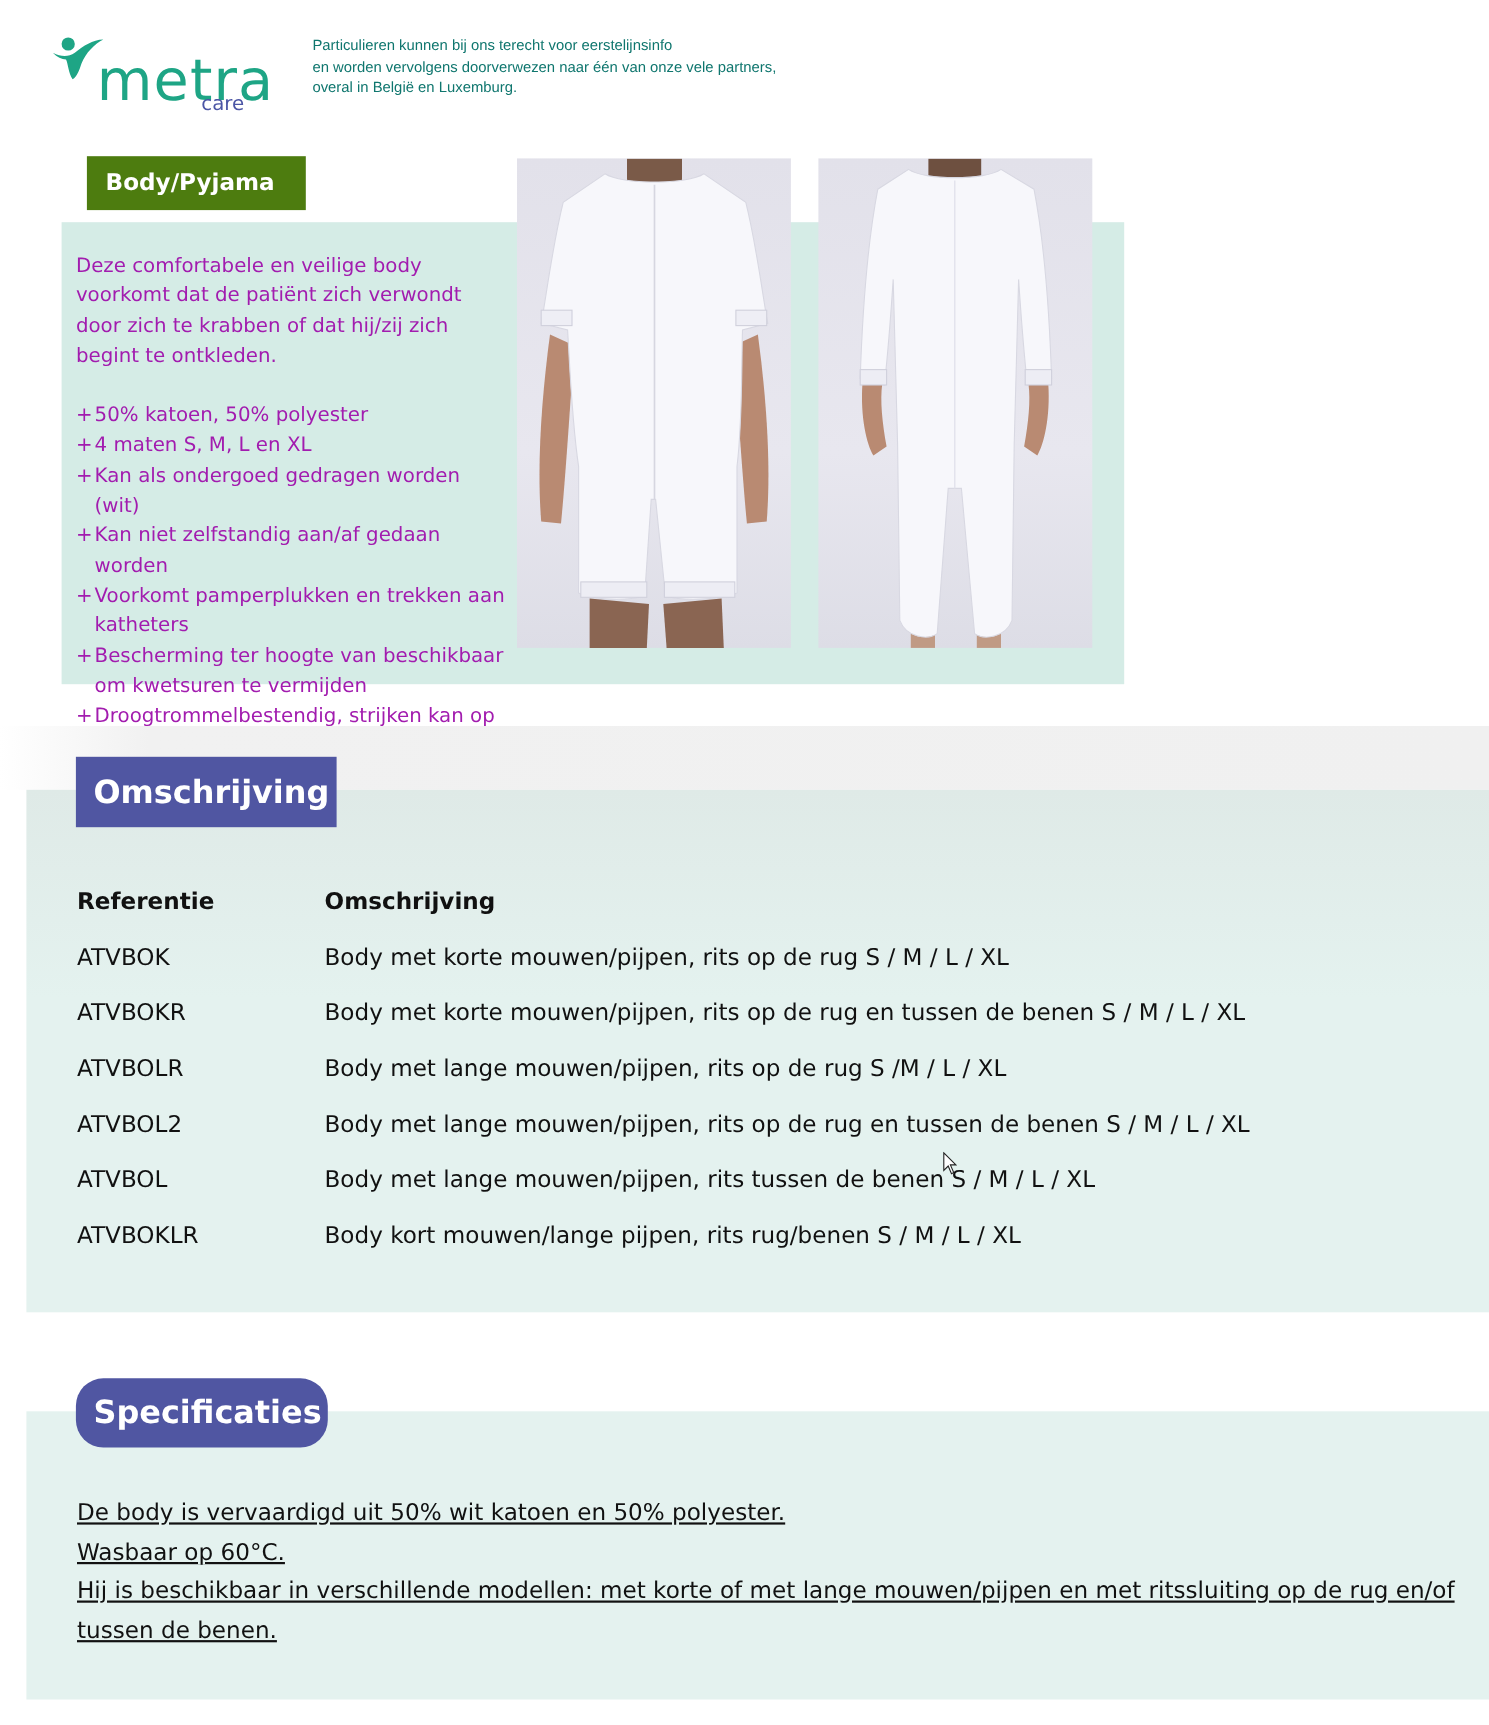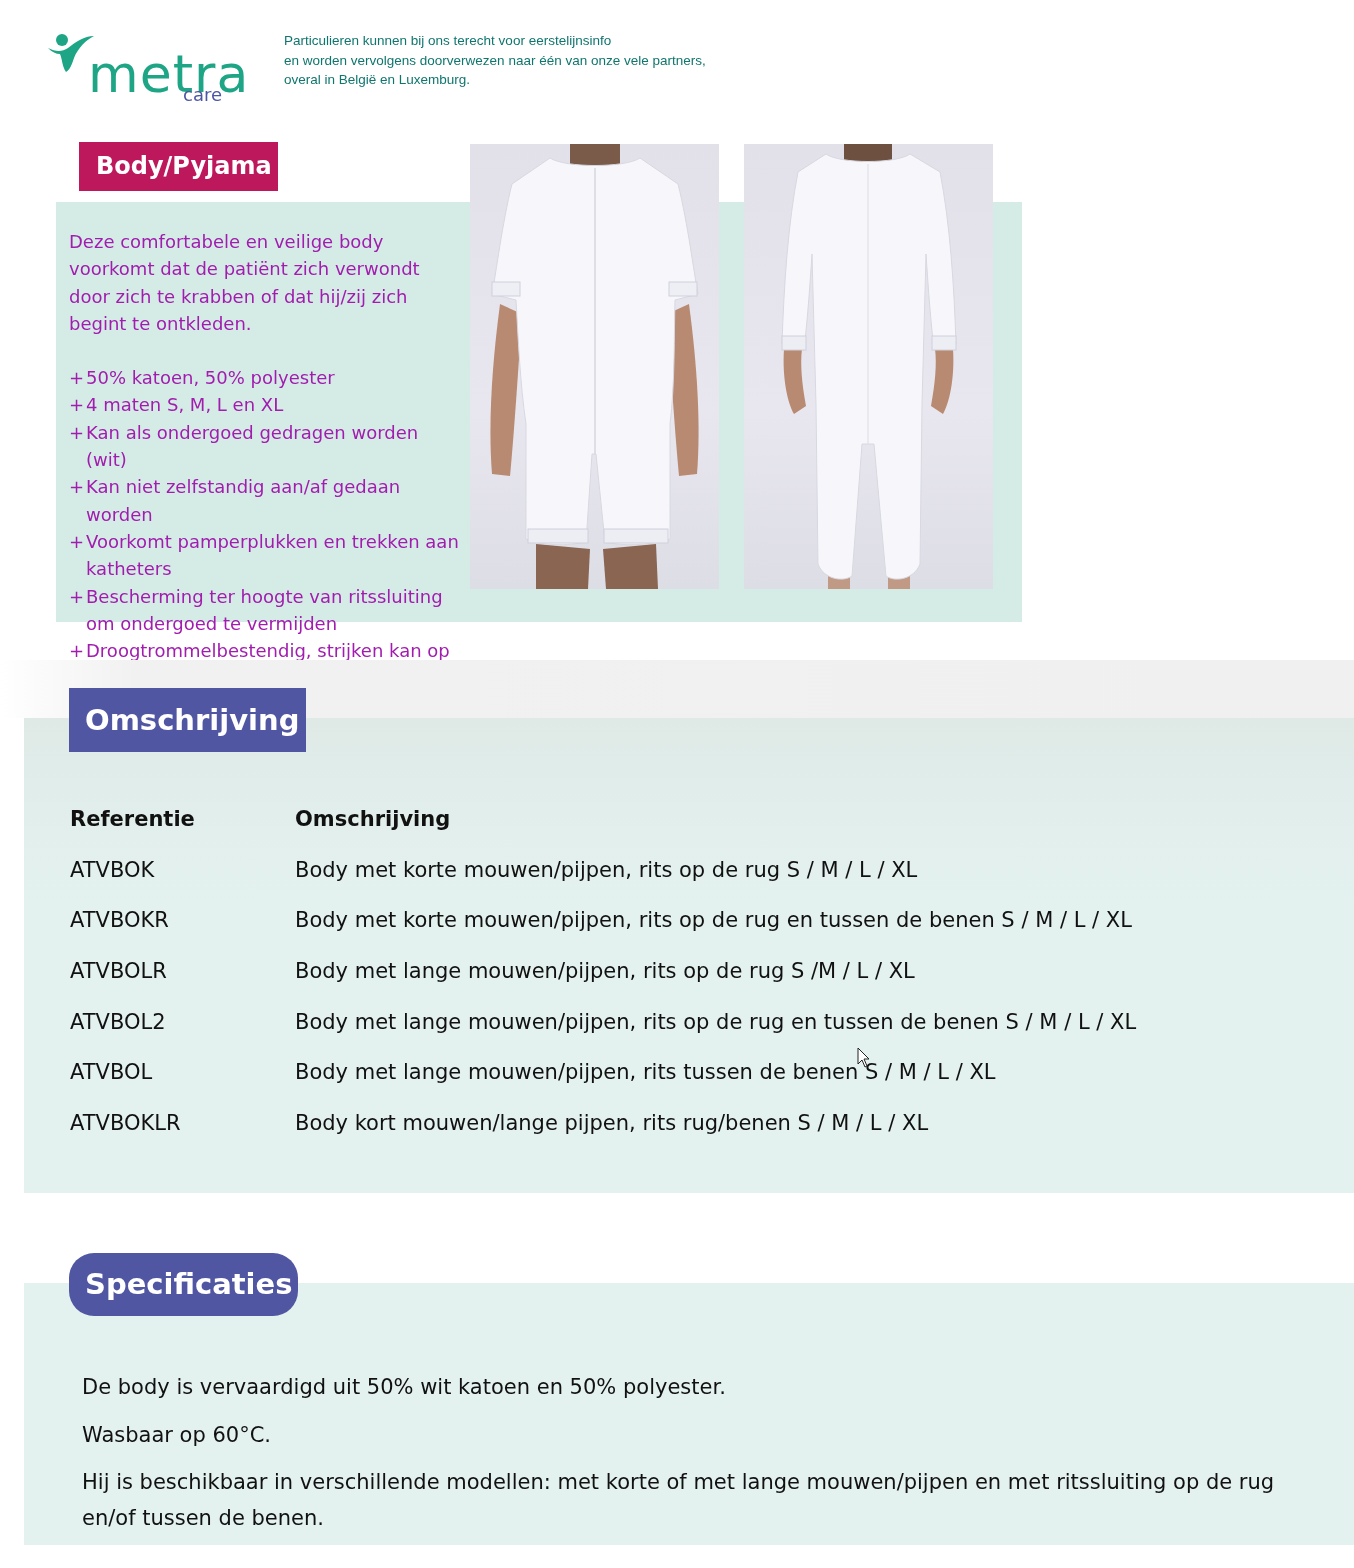--- a/index.html
+++ b/index.html
@@ -9,21 +9,21 @@
   
   .logo { position: absolute; left: 48px; top: 32px; width: 200px; height: 70px; }
   .logo svg { position: absolute; left: 0; top: 0; }
   .logo-word { position: absolute; left: 40px; top: 22px; font-family: "DejaVu Sans", sans-serif; font-size: 52px; letter-spacing: 1px; color: #1ea585; line-height: 40px; }
   .logo-sub { position: absolute; left: 135px; top: 52px; font-size: 18px; color: #4b55a5; }
   .intro { position: absolute; left: 284px; top: 31px; width: 480px; font-family: "Liberation Sans", sans-serif; font-size: 13.5px; line-height: 19.5px; color: #0f766e; }
   .intro p { margin: 0; white-space: nowrap; }
 
   
   .panel { position: absolute; left: 56px; top: 202px; width: 966px; height: 420px; background: #d5ece6; }
-  .pill-title { position: absolute; left: 79px; top: 142px; width: 199px; height: 49px; background: #be185d; color: #fff; font-weight: bold; font-size: 24px; line-height: 49px; padding-left: 17px; }
+  .pill-title { position: absolute; left: 79px; top: 142px; width: 199px; height: 49px; background: #4d7c0f; color: #fff; font-weight: bold; font-size: 21px; line-height: 49px; padding-left: 17px; }
   .panel-text { position: absolute; left: 69px; top: 228px; width: 390px; font-size: 18px; line-height: 27.3px; color: #a21caf; }
   .panel-text .lead { margin-bottom: 27px; }
   .panel-text ul { list-style: none; }
   .panel-text li { position: relative; padding-left: 17px; }
   .panel-text li .plus { position: absolute; left: 0; top: 0; }
 
   .photo { position: absolute; top: 144px; height: 445px; width: 249px; overflow: hidden;
     background: linear-gradient(180deg, #e2e1ea 0%, #e8e7ef 60%, #dddde6 100%); }
   .photo1 { left: 470px; }
   .photo2 { left: 744px; }
@@ -42,21 +42,21 @@
   .tbl .row { position: relative; height: 50.7px; line-height: 34px; white-space: nowrap; }
   .tbl .ref { position: absolute; left: 0; }
   .tbl .desc { position: absolute; left: 225px; }
   .tbl .head { font-weight: bold; }
 
   .cursor { position: absolute; left: 857px; top: 1047px; }
 
   
   .sec2 { position: absolute; left: 24px; top: 1283px; width: 1330px; height: 262px; background: #e4f2ef; }
   .spec-text { position: absolute; left: 70px; top: 1358px; width: 1270px; font-size: 21px; line-height: 35.5px; color: #111; }
-  .spec-text p { margin: 12px; }
+  .spec-text p { margin: 0; text-decoration: underline; }
 </style>
 </head>
 <body>
 
 <div class="logo">
   <svg width="46" height="42" viewBox="0 0 46 42">
     <circle cx="14" cy="8" r="6" fill="#1ea585"></circle>
     <path d="M0 16 C8 20 14 20 20 16 C28 10 36 4 46 4 C38 8 30 16 26 26 C24 32 22 38 18 40 C14 34 14 26 12 22 C8 22 4 20 0 16 Z" fill="#1ea585"></path>
   </svg>
   <span class="logo-word">metra</span>
@@ -73,21 +73,21 @@
 <div class="pill-title">Body/Pyjama</div>
 
 <div class="panel-text">
   <p class="lead">Deze comfortabele en veilige body voorkomt dat de patiënt zich verwondt door zich te krabben of dat hij/zij zich begint te ontkleden.</p>
   <ul>
     <li><span class="plus">+</span><span>50% katoen, 50% polyester</span></li>
     <li><span class="plus">+</span><span>4 maten S, M, L en XL</span></li>
     <li><span class="plus">+</span><span>Kan als ondergoed gedragen worden (wit)</span></li>
     <li><span class="plus">+</span><span>Kan niet zelfstandig aan/af gedaan worden</span></li>
     <li><span class="plus">+</span><span>Voorkomt pamperplukken en trekken aan katheters</span></li>
-    <li><span class="plus">+</span><span>Bescherming ter hoogte van ritssluiting om ondergoed te vermijden</span></li>
+    <li><span class="plus">+</span><span>Bescherming ter hoogte van beschikbaar om kwetsuren te vermijden</span></li>
     <li><span class="plus">+</span><span>Droogtrommelbestendig, strijken kan op medium temperatuur.</span></li>
   </ul>
 </div>
 
 <div class="photo photo1">
   <svg width="249" height="445" viewBox="0 0 249 445">
 
     <rect x="100" y="0" width="50" height="22" fill="#7a5a48"></rect>
 
     <path d="M30 160 C22 220 18 280 22 330 L40 332 C44 290 48 230 52 170 Z" fill="#b98a72"></path>

